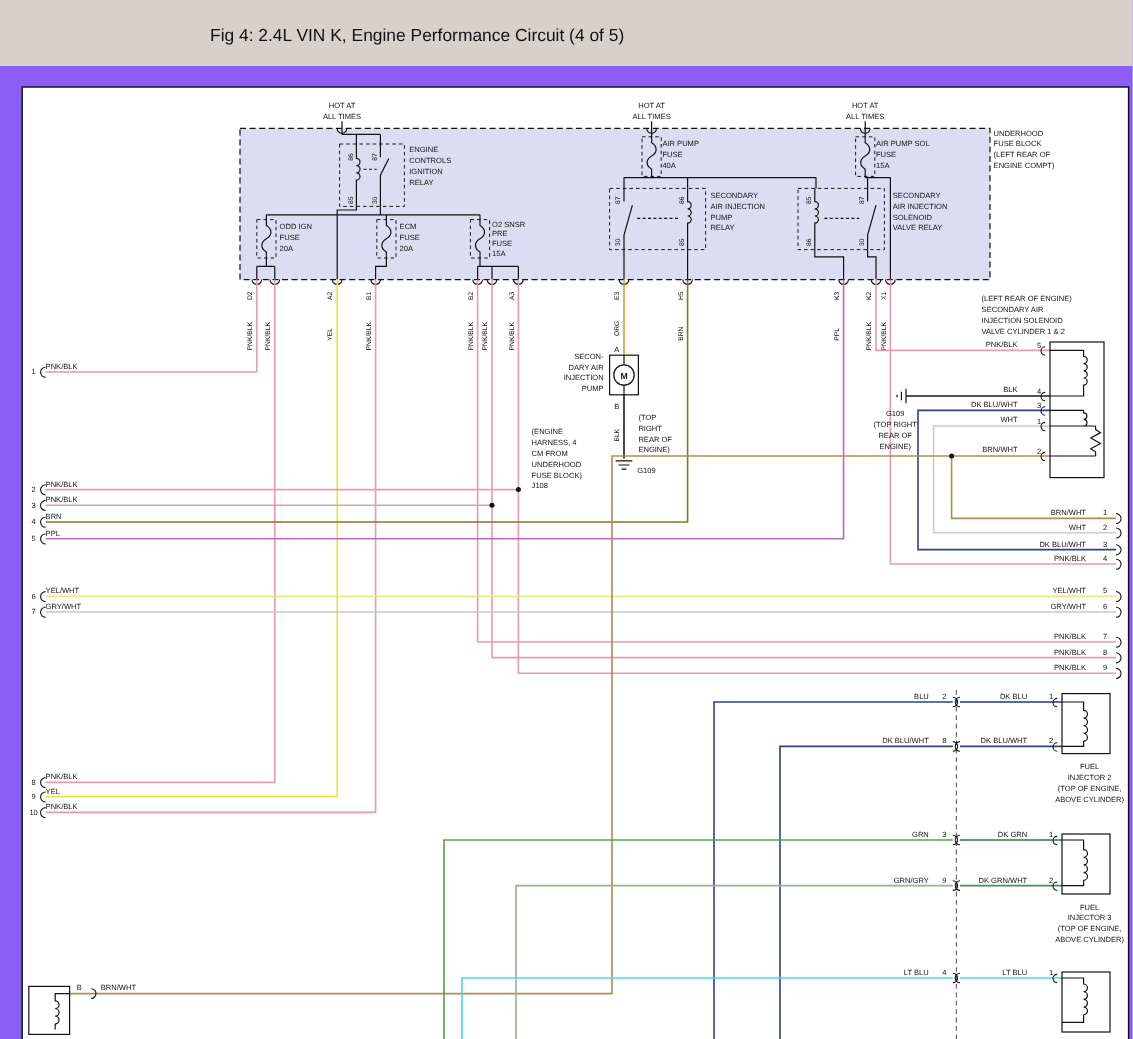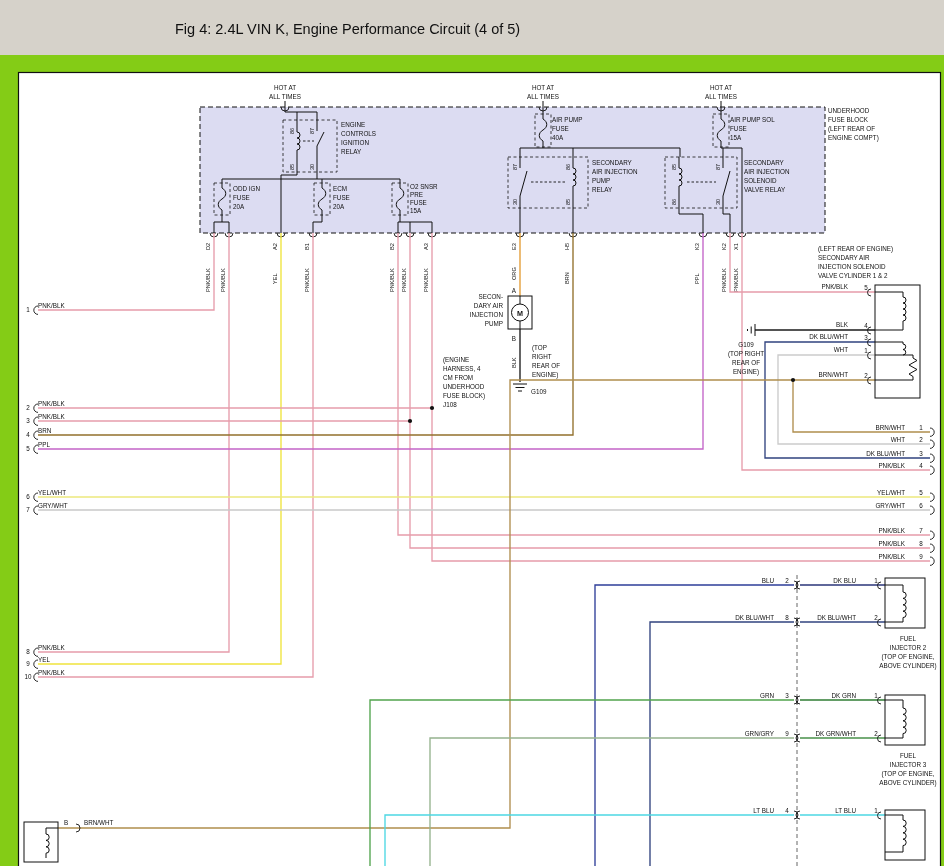--- a/index.html
+++ b/index.html
@@ -1,16 +1,16 @@
 <!DOCTYPE html>
 <html><head>
 <meta charset="utf-8">
 <style>
   html,body{margin:0;padding:0;background:#fff;}
-  .page{position:relative;width:944px;height:866px;overflow:hidden;background:#84cc16;}
+  .page{position:relative;width:944px;height:866px;overflow:hidden;background:#8b5cf6;}
   svg{display:block;}
   svg text{font-family:"Liberation Sans",sans-serif;fill:#111;font-size:6.3px;}
   .title{font-size:14.5px;}
   .t5{font-size:5.6px;}
   .t7{font-size:7.2px;font-weight:bold;}
   .tm{text-anchor:middle;}
   .te{text-anchor:end;}
   .k{fill:none;stroke:#111;stroke-width:1;}
   .kd{fill:none;stroke:#111;stroke-width:0.9;stroke-dasharray:2.5,2;}
   .w{fill:none;stroke-width:1.35;}

